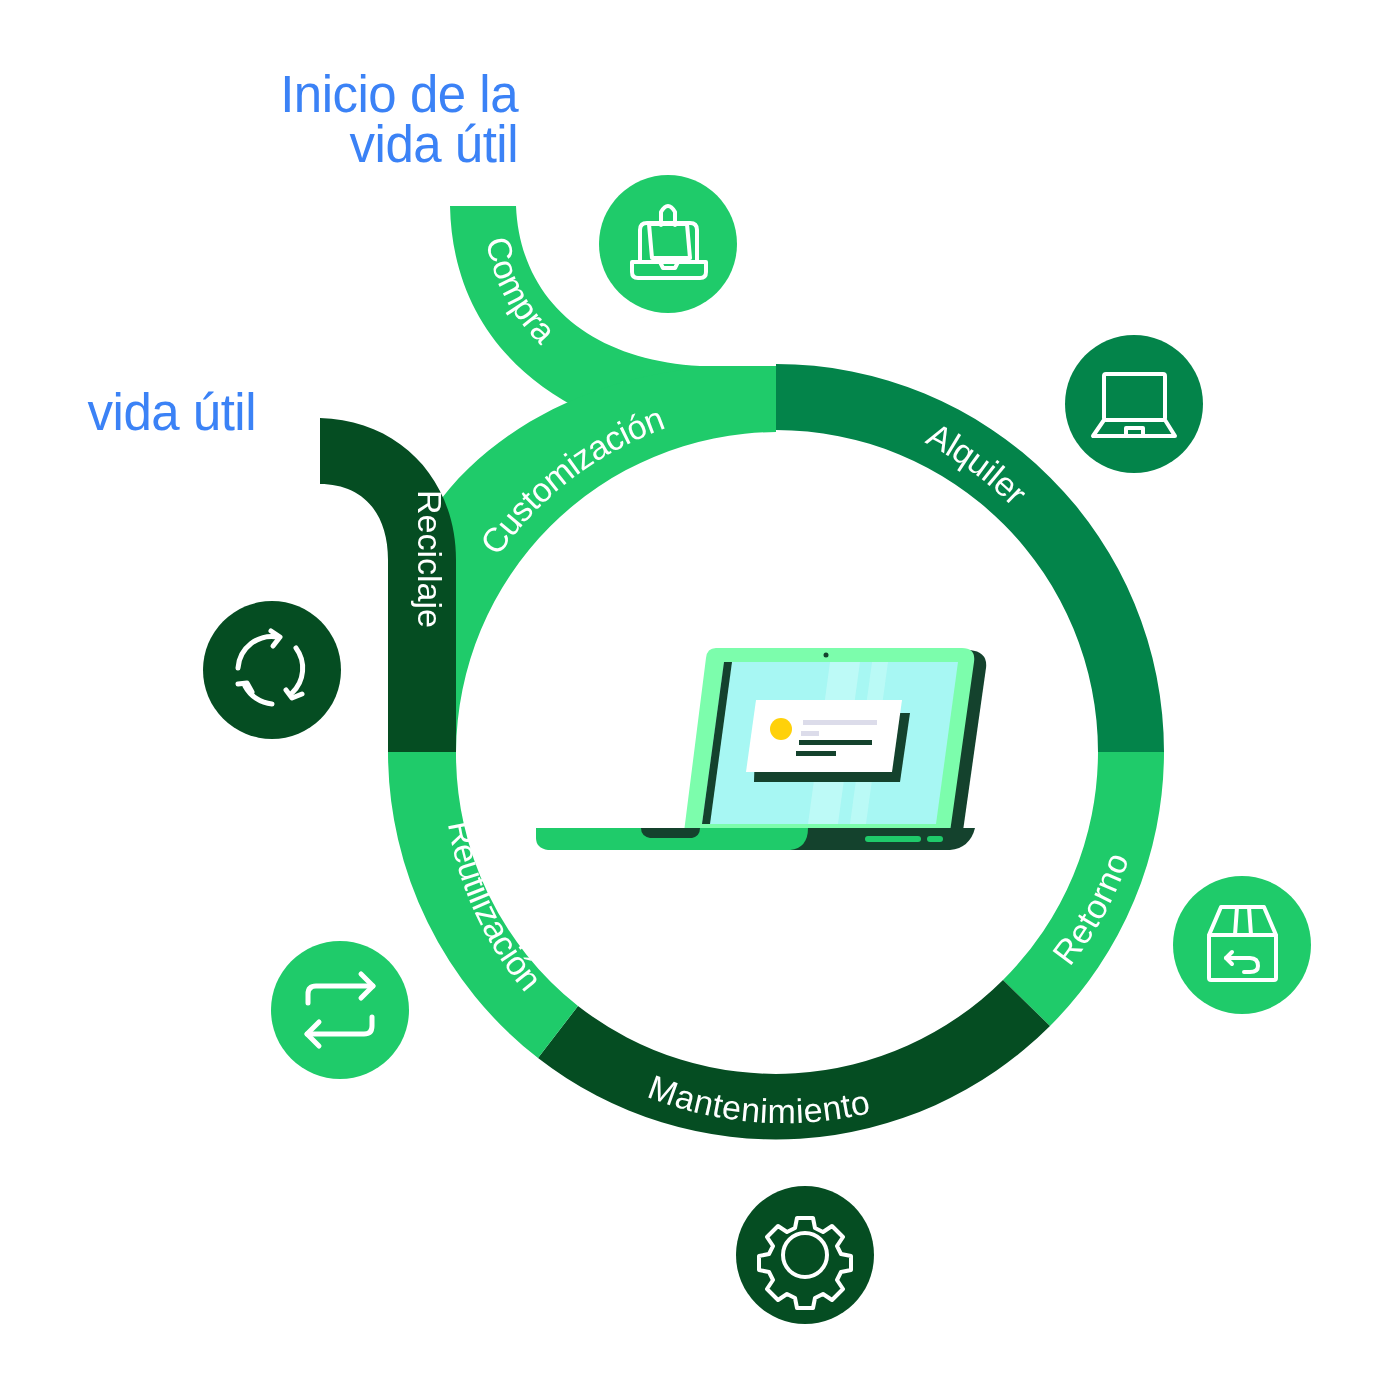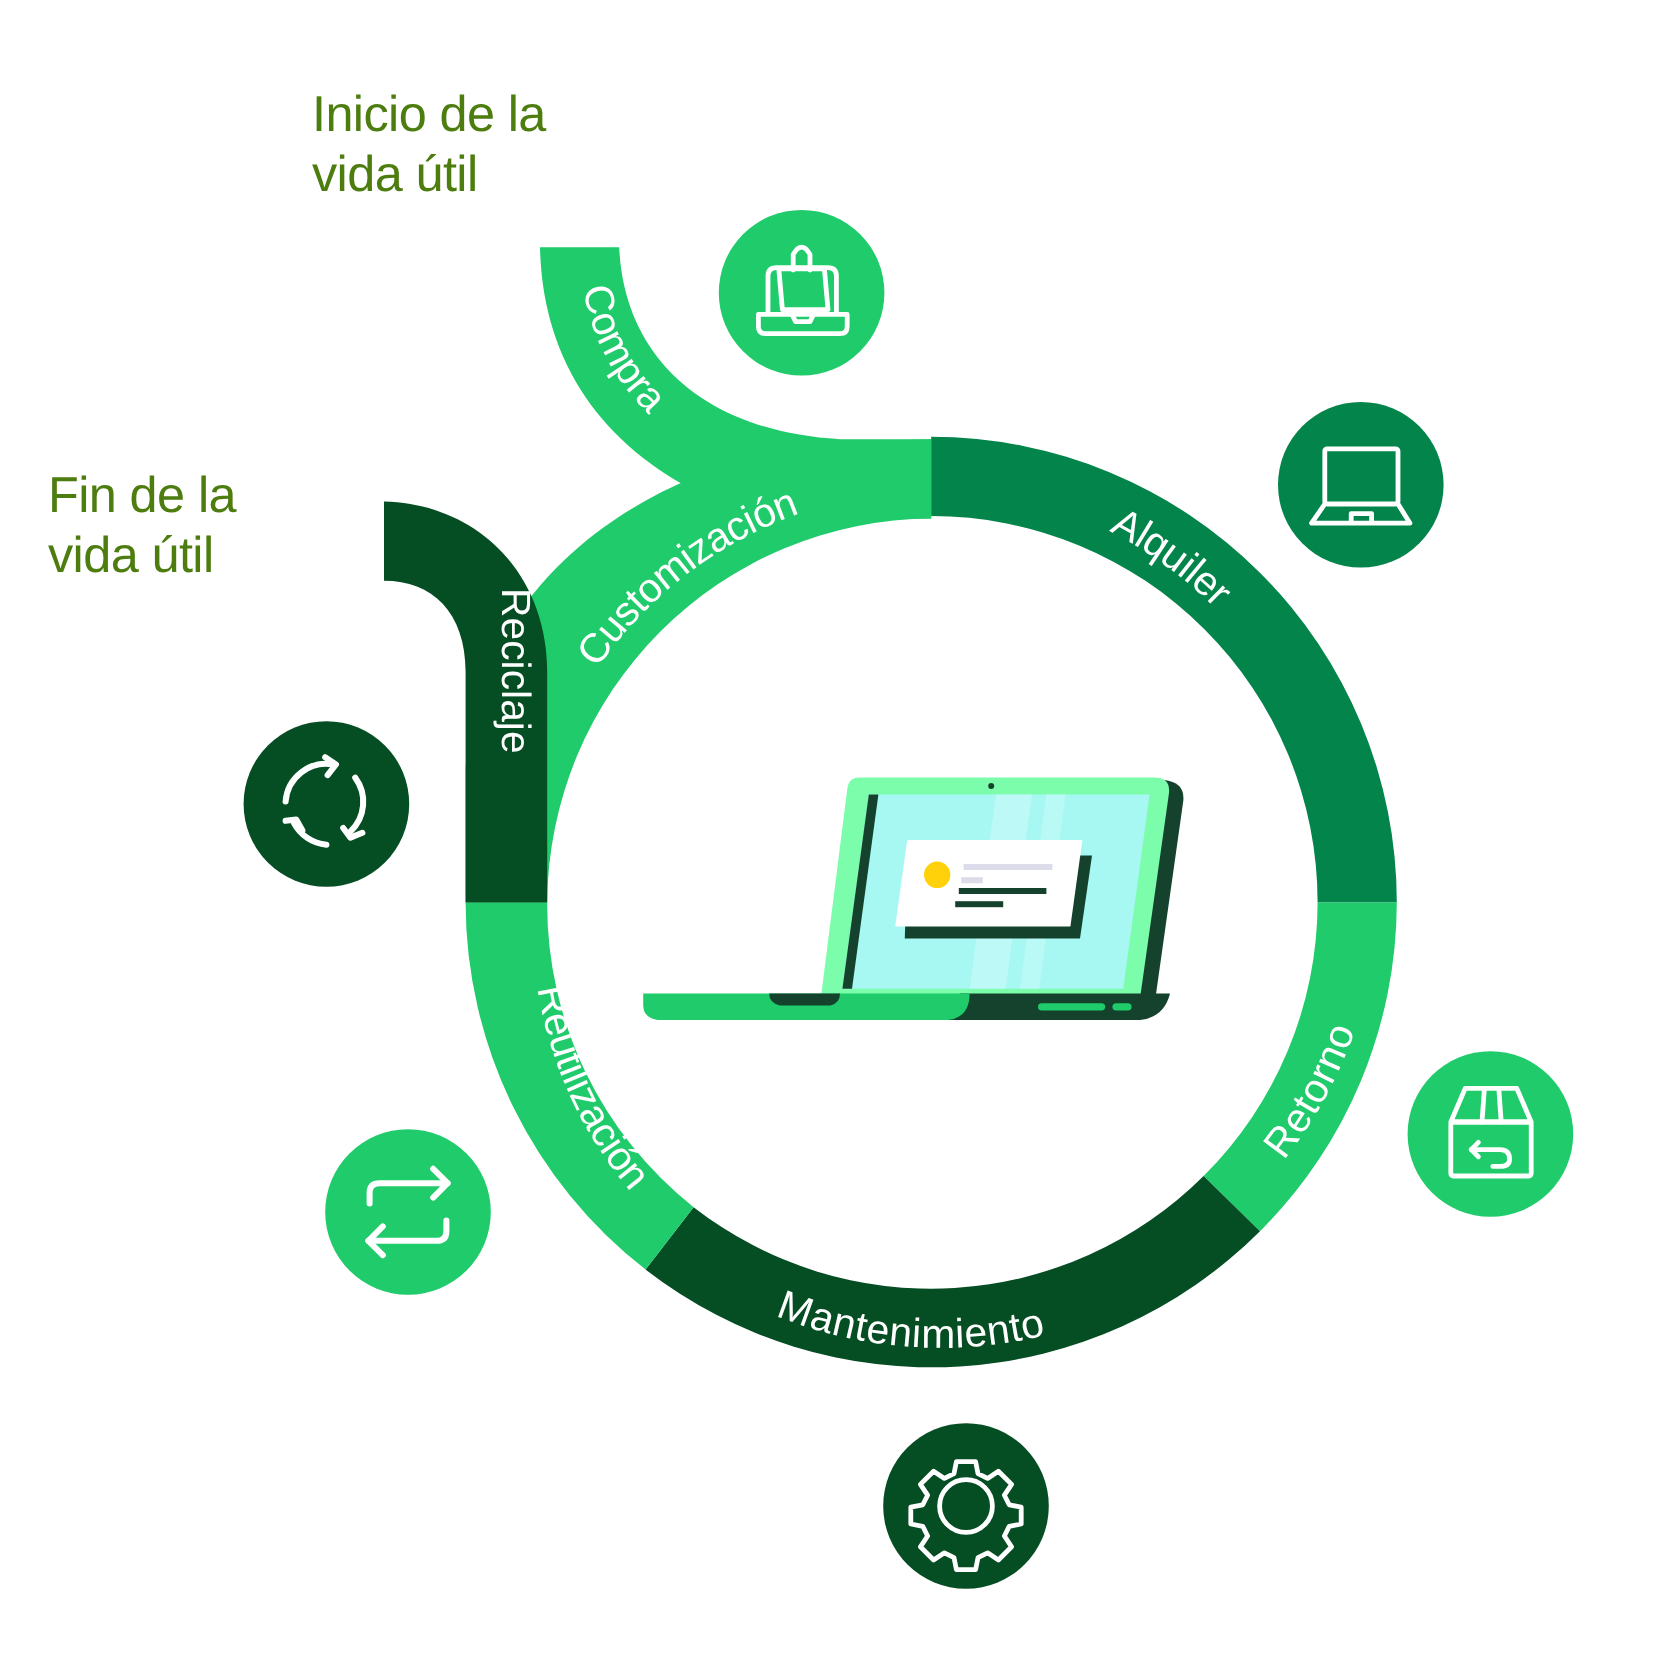--- a/index.html
+++ b/index.html
@@ -1,37 +1,36 @@
 <!DOCTYPE html>
 <html><head>
 <meta charset="utf-8">
 <style>
   html, body { margin: 0; padding: 0; background: #ffffff; }
   body { width: 1400px; height: 1400px; position: relative; overflow: hidden;
          font-family: "Liberation Sans", "DejaVu Sans", sans-serif; }
   #stage { position: absolute; left: 0; top: 0; width: 1400px; height: 1400px; }
-  .heading { position: absolute; color: #4d7c0f; font-size: 42px; line-height: 50px;
-             letter-spacing: -0.5px; }
+  .heading { position: absolute; color: #3b82f6; font-size: 51px; line-height: 50px;
+             text-align: right; letter-spacing: -0.5px; }
   .heading span { display: block; }
   #heading-start { left: 260px; top: 70px; width: 258px; }
   #heading-end { left: 40px; top: 388px; width: 216px; }
   svg text { font-family: "Liberation Sans", "DejaVu Sans", sans-serif; }
 </style>
 </head>
 <body>
 
 <div id="stage">
 
   <div id="heading-start" class="heading">
     <span>Inicio de la</span>
     <span>vida útil</span>
   </div>
 
   <div id="heading-end" class="heading">
-    <span>Fin de la</span>
     <span>vida útil</span>
   </div>
 
   <svg width="1400" height="1400" viewBox="0 0 1400 1400" style="position:absolute;left:0;top:0">
     <defs>
 
       <path id="p-custom" d="M 488 550 A 355 355 0 0 1 760 397" fill="none"></path>
       <path id="p-alq" d="M 930 432 A 355 355 0 0 1 1100 620" fill="none"></path>
       <path id="p-ret" d="M 1060 960 A 355 355 0 0 0 1130 810" fill="none"></path>
       <path id="p-mant" d="M 650 1085 A 355 355 0 0 0 940 1075" fill="none"></path>

